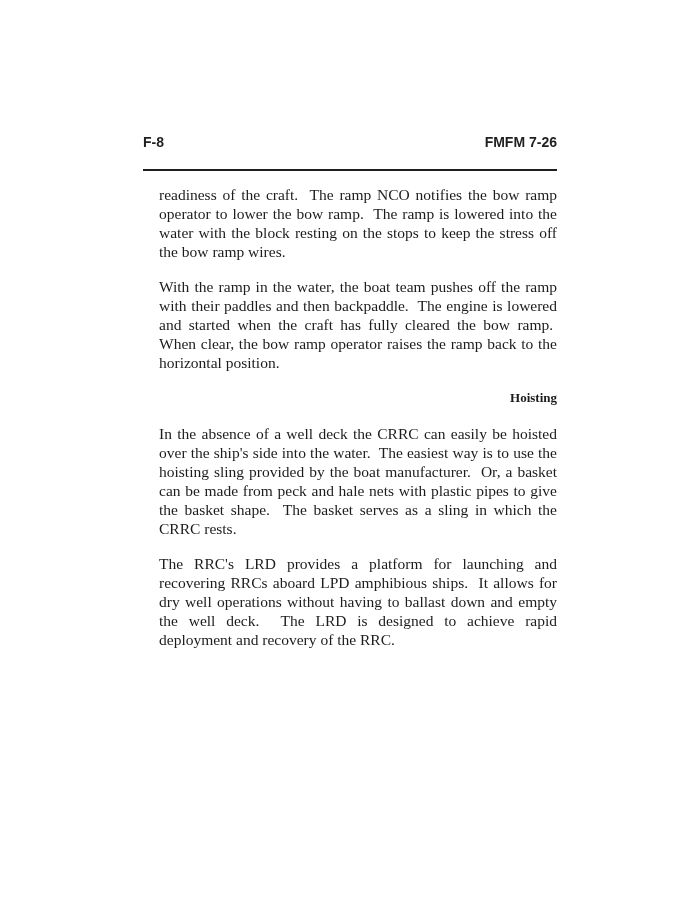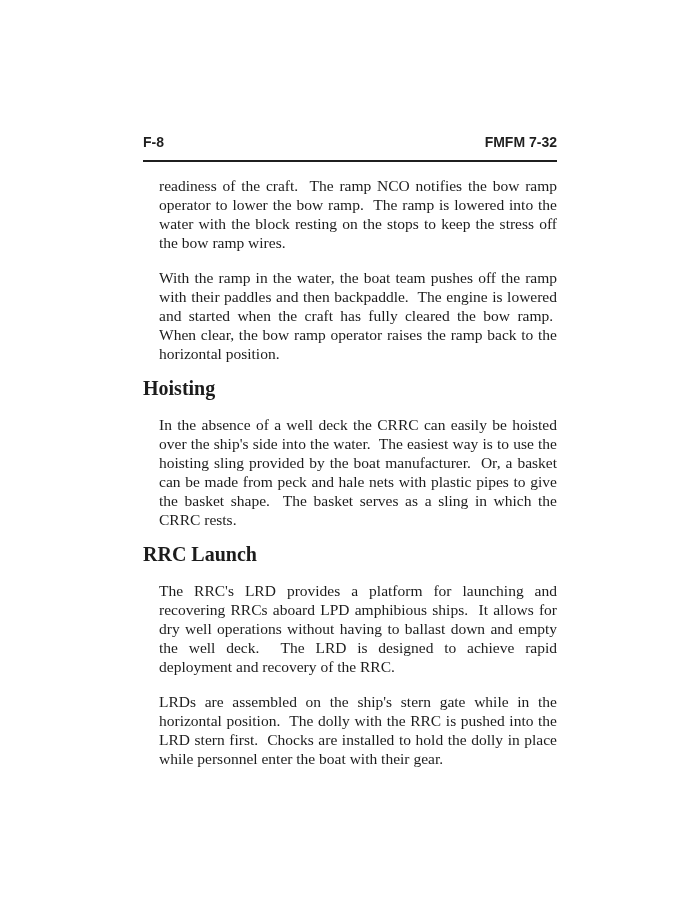--- a/index.html
+++ b/index.html
@@ -25,60 +25,58 @@
   .page-header {
     display: flex;
     justify-content: space-between;
     align-items: flex-end;
     font-family: "Liberation Sans", sans-serif;
     font-weight: bold;
     font-size: 14px;
     line-height: 15px;
     color: #1f1f1f;
     border-bottom: 2px solid #1f1f1f;
-    padding-bottom: 10px;
+    padding-bottom: 19px;
     margin-bottom: 14px;
   }
   .para {
     margin: 0 0 16px 16px;
     font-size: 15.5px;
     line-height: 19px;
     text-align: justify;
   }
   .para:last-child {
     margin-bottom: 0;
   }
   .heading {
-    font-size: 20px;
+    font-size: 13px;
     font-weight: bold;
     line-height: 19px;
     margin: 0 0 17px 0;
-    text-align: left;
+    text-align: right;
   }
 </style>
 </head>
 <body>
 
 <div class="page">
   <div class="content">
 
     <header class="page-header">
       <span class="hdr-left">F-8</span>
-      <span class="hdr-right">FMFM 7-32</span>
+      <span class="hdr-right">FMFM 7-26</span>
     </header>
 
     <p class="para">readiness of the craft.&nbsp; The ramp NCO notifies the bow ramp operator to lower the bow ramp.&nbsp; The ramp is lowered into the water with the block resting on the stops to keep the stress off the bow ramp wires.</p>
 
     <p class="para">With the ramp in the water, the boat team pushes off the ramp with their paddles and then backpaddle.&nbsp; The engine is lowered and started when the craft has fully cleared the bow ramp.&nbsp; When clear, the bow ramp operator raises the ramp back to the horizontal position.</p>
 
     <h2 class="heading">Hoisting</h2>
 
     <p class="para">In the absence of a well deck the CRRC can easily be hoisted over the ship's side into the water.&nbsp; The easiest way is to use the hoisting sling provided by the boat manufacturer.&nbsp; Or, a basket can be made from peck and hale nets with plastic pipes to give the basket shape.&nbsp; The basket serves as a sling in which the CRRC rests.</p>
 
-    <h2 class="heading">RRC Launch</h2>
 
     <p class="para">The RRC's LRD provides a platform for launching and recovering RRCs aboard LPD amphibious ships.&nbsp; It allows for dry well operations without having to ballast down and empty the well deck.&nbsp; The LRD is designed to achieve rapid deployment and recovery of the RRC.</p>
 
-    <p class="para">LRDs are assembled on the ship's stern gate while in the horizontal position.&nbsp; The dolly with the RRC is pushed into the LRD stern first.&nbsp; Chocks are installed to hold the dolly in place while personnel enter the boat with their gear.</p>
 
 
   </div>
 </div>
 
 </body></html>

